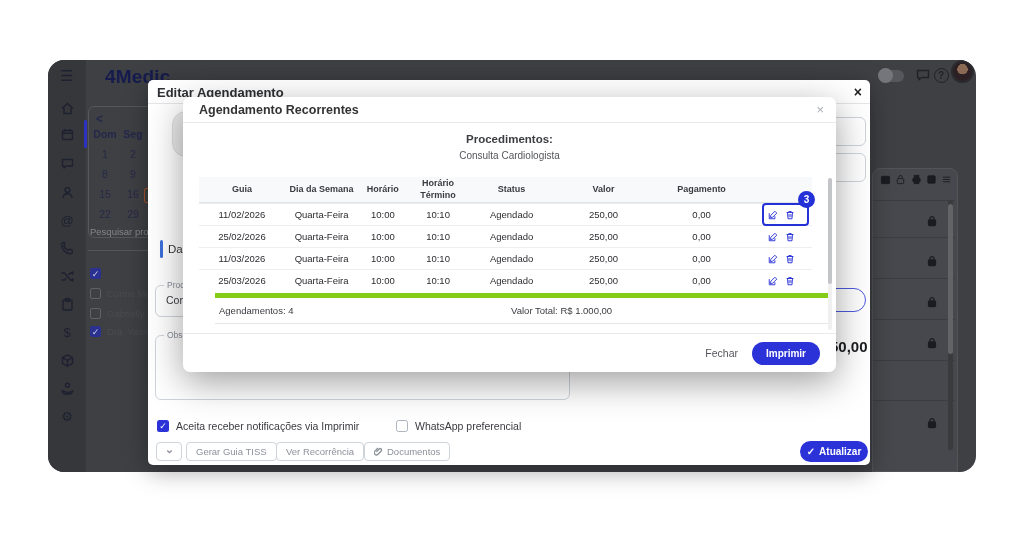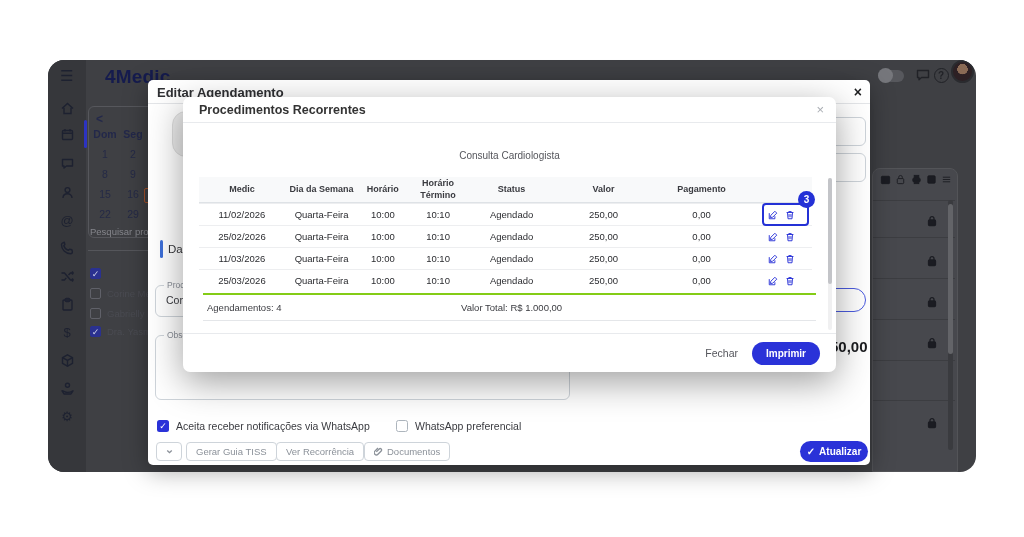--- a/index.html
+++ b/index.html
@@ -81,21 +81,21 @@
   .rec-table { position:absolute; left:16px; top:80px; width:613px; font-size:9.5px; color:#2b2c30; }
   .trow { display:flex; align-items:center; border-top:1px solid #edeef0; min-height:21px; }
   .trow.thead { background:#f8f9fa; border-top:none; border-bottom:1px solid #dee2e6; min-height:26px; font-weight:bold; font-size:9px; color:#3a3b40; line-height:1.25; }
   .tcell { text-align:center; padding:1px 2px; }
   .c0{width:14%} .c1{width:12%} .c2{width:8%} .c3{width:10%} .c4{width:14%} .c5{width:16%} .c6{width:16%} .c7{width:10%}
   .actions { position:relative; display:flex; align-items:center; justify-content:center; gap:7px; height:21px; }
   .actions svg { width:10px; height:10px; stroke:#2a32d8; fill:none; stroke-width:1.5; cursor:pointer; }
   .actions.highlight::before { content:''; position:absolute; left:11px; right:3px; top:-1px; bottom:-1px; border:2px solid #2431d6; border-radius:4px; pointer-events:none; }
   .badge { position:absolute; right:-3px; top:-13px; width:17px; height:17px; border-radius:50%; background:#2431d6; color:#fff; font-size:10px; font-weight:bold; display:flex; align-items:center; justify-content:center; z-index:2; }
 
-  .m-summary { position:absolute; left:20px; top:196px; width:613px; display:flex; border-top:2px solid #84cc16; border-bottom:1px solid #e4e6e9; padding:7px 4px; font-size:9.5px; color:#3a3b40; }
+  .m-summary { position:absolute; left:32px; top:196px; width:613px; display:flex; border-top:5px solid #84cc16; border-bottom:1px solid #e4e6e9; padding:7px 4px; font-size:9.5px; color:#3a3b40;gap:38px; }
   .m-summary .count { width:42%; }
   .m-scroll { position:absolute; left:645px; top:81px; width:4px; height:152px; background:#f0f0f1; border-radius:2px; }
   .m-scroll .thumb { position:absolute; left:0; top:0; width:4px; height:106px; background:#c3c4c8; border-radius:2px; }
 
   .m-footer { position:absolute; left:0; top:236px; width:100%; height:39px; border-top:1px solid #e8eaed; display:flex; align-items:center; justify-content:flex-end; gap:14px; padding-right:16px; }
   .btn-text { font-size:10.5px; color:#55565c; cursor:pointer; background:none; border:none; font-family:inherit; }
   .btn-outline { height:23px; border:1.5px solid #2a32d8; border-radius:12px; background:#fff; color:#2a32d8; font-size:10px; font-weight:bold; padding:0 13px; cursor:pointer; font-family:inherit; }
   .btn-solid { height:23px; border:none; border-radius:12px; background:#2a32d8; color:#fff; font-size:10px; font-weight:bold; padding:0 14px; cursor:pointer; font-family:inherit; }
 </style>
 </head>
@@ -290,21 +290,21 @@
     </div>
 
     <div class="fieldset" style="left:7px;top:255px;width:415px;height:65px;">
       <span class="legend">Observações</span>
     </div>
 
     <div class="ed-partial-value">50,00</div>
 
     <div class="ck-row" style="left:9px;top:340px;">
       <span class="ck on">✓</span>
-      <span class="ck-label">Aceita receber notificações via WhatsApp</span>
+      <span class="ck-label">Aceita receber notificações via Imprimir</span>
     </div>
     <div class="ck-row" style="left:248px;top:340px;">
       <span class="ck off"></span>
       <span class="ck-label">WhatsApp preferencial</span>
     </div>
 
     <button class="ed-btn" style="left:8px;width:26px;padding:0;">
       <svg viewBox="0 0 10 10">
           <path d="M2.5 3.8L5 6.3l2.5-2.5"></path>
         </svg>
@@ -322,28 +322,29 @@
       <span>Documentos</span>
     </button>
     <button class="btn-update">
       <span>✓</span>
       <span>Atualizar</span>
     </button>
   </div>
 
   <div class="modal">
     <div class="m-header">
-      <span class="m-title">Procedimentos Recorrentes</span>
+      <span class="m-title">Agendamento Recorrentes</span>
       <span class="m-close">×</span>
     </div>
+    <div class="m-proc-head">Procedimentos:</div>
     <div class="m-proc-name">Consulta Cardiologista</div>
 
     <div class="rec-table">
         <div class="trow thead">
-          <div class="tcell c0">Medic</div>
+          <div class="tcell c0">Guia</div>
           <div class="tcell c1">Dia da Semana</div>
           <div class="tcell c2">Horário</div>
           <div class="tcell c3">Horário Término</div>
           <div class="tcell c4">Status</div>
           <div class="tcell c5">Valor</div>
           <div class="tcell c6">Pagamento</div>
           <div class="tcell c7"></div>
         </div>
         <div class="trow">
           <div class="tcell c0">11/02/2026</div>

